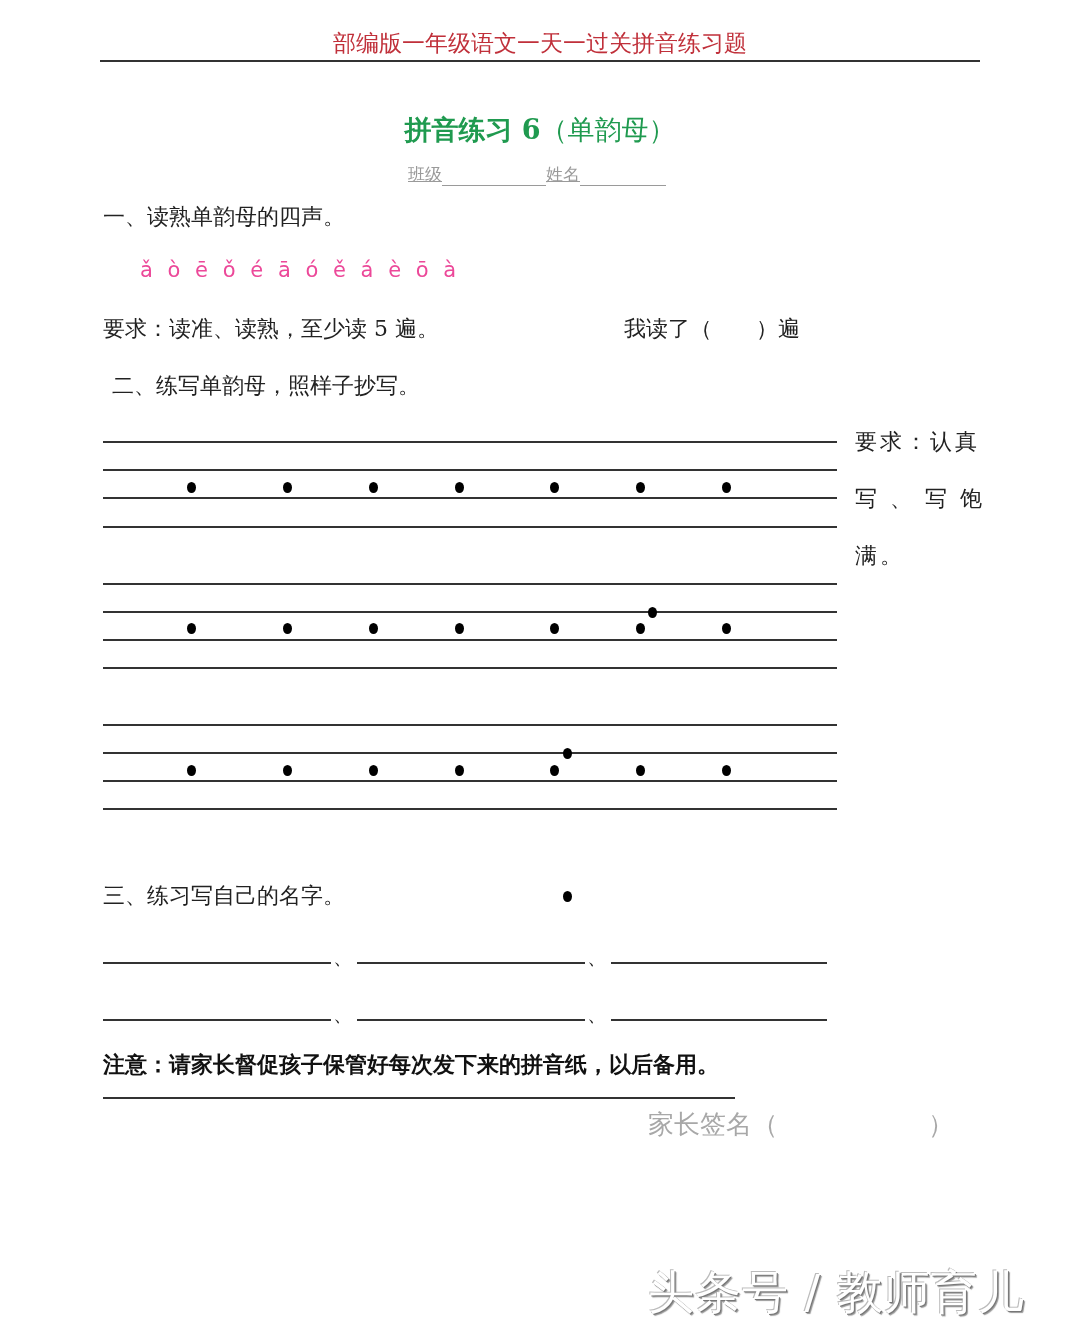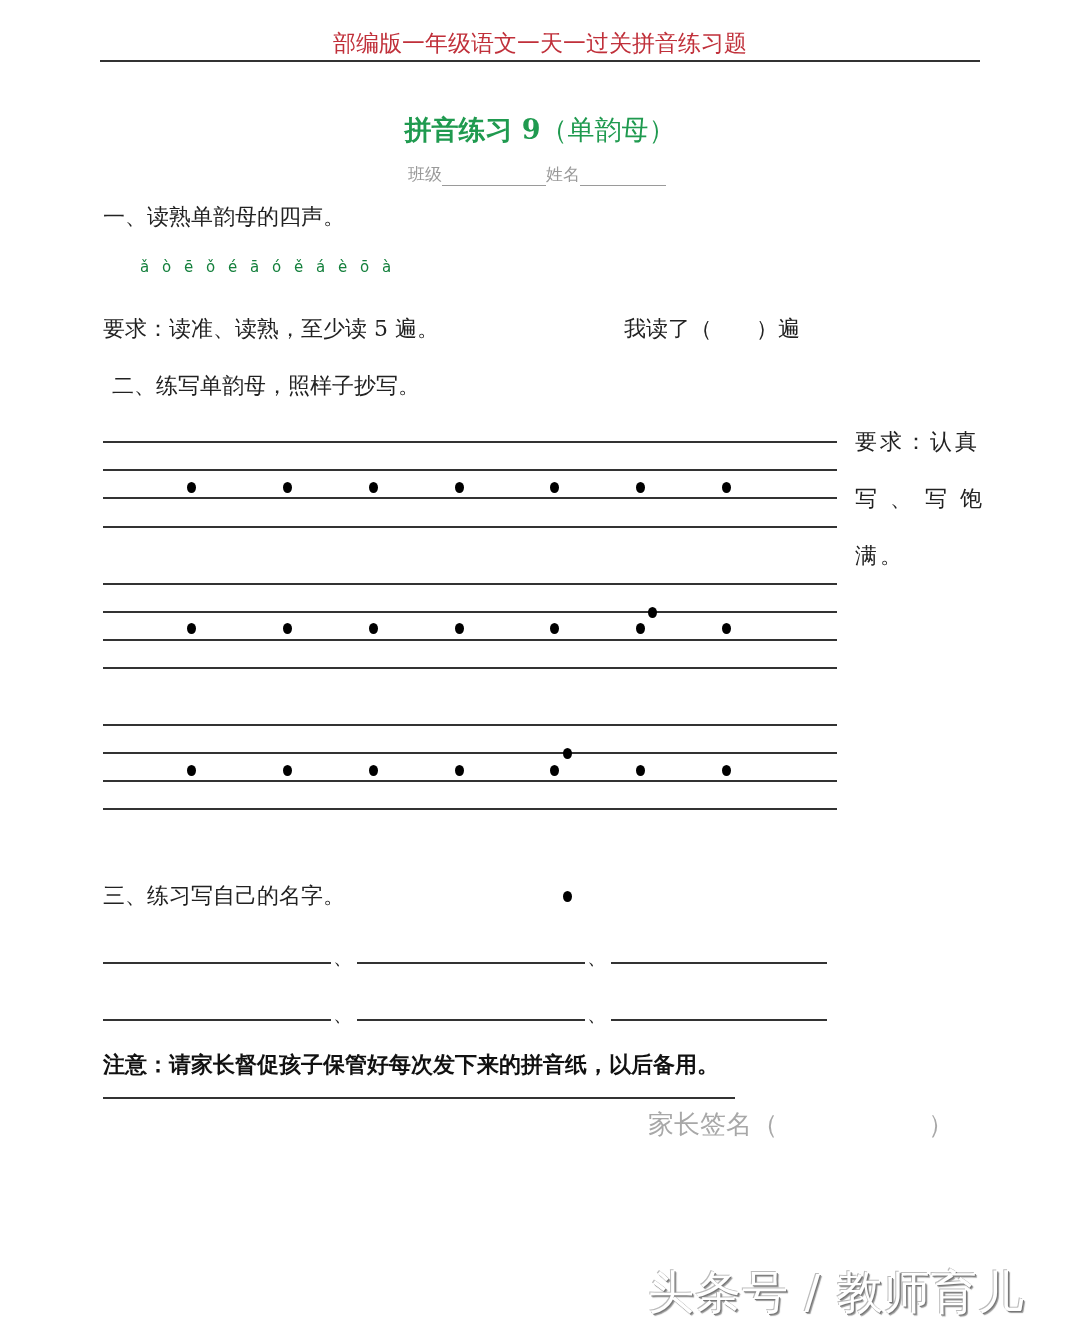--- a/index.html
+++ b/index.html
@@ -14,25 +14,25 @@
       left: 0; width: 1080px; top: 28px; text-align: center;
       font-size: 23px; color: #c0303a; letter-spacing: 0px;
     }
     .header-rule { left: 100px; width: 880px; top: 60px; height: 2px; background: #333; }
     .sheet-title {
       left: 0; width: 1080px; top: 112px; text-align: center;
       font-size: 27px; font-weight: bold; color: #1f9a4f;
     }
     .sheet-title .paren { font-weight: normal; }
     .fields {
-      left: 408px; top: 163px; font-size: 17px; color: #9a9a9a; display: flex; align-items: flex-end;
+      left: 408px; top: 163px; font-size: 17px; color: #9a9a9a; display: flex; align-items: flex-end; text-decoration: underline;
     }
     .blank { display: inline-block; border-bottom: 1px solid #9a9a9a; height: 20px; }
     .section-heading { font-size: 22px; color: #222; }
-    .pinyin-row { left: 140px; top: 258px; font-size: 15px; color: #15803d; word-spacing: 6px; letter-spacing: 1px; font-family: "DejaVu Sans", sans-serif; }
+    .pinyin-row { left: 140px; top: 258px; font-size: 21px; color: #ec4899; word-spacing: 6px; letter-spacing: 1px; font-family: "DejaVu Sans", sans-serif; }
     .req-line { left: 103px; top: 314px; font-size: 22px; }
     .read-count { left: 624px; top: 314px; font-size: 22px; }
     .side-req { left: 855px; font-size: 22px; letter-spacing: 3px; }
     .rule { left: 103px; width: 734px; height: 2px; background: #333; }
     .dot { width: 9px; height: 11px; border-radius: 50%; background: #000; }
     .name-blank { height: 2px; background: #333; }
     .dun { font-size: 20px; color: #222; }
     .note {
       left: 103px; top: 1050px; font-size: 22px; font-weight: bold; color: #111;
       border-bottom: 2px solid #333; padding-bottom: 17px; padding-right: 16px;
@@ -45,21 +45,21 @@
       letter-spacing: 1px;
     }
   </style>
 </head>
 <body>
 
 <div class="abs header-title">部编版一年级语文一天一过关拼音练习题</div>
 <div class="abs header-rule"></div>
 
 <div class="abs sheet-title">
-  <span>拼音练习 9</span><span class="paren">（单韵母）</span>
+  <span>拼音练习 6</span><span class="paren">（单韵母）</span>
 </div>
 
 <div class="abs fields">
   <span>班级</span>
   <span class="blank" style="width:104px"></span>
   <span>姓名</span>
   <span class="blank" style="width:86px"></span>
 </div>
 
 <div class="abs section-heading" style="left:103px; top:202px;">一、读熟单韵母的四声。</div>

